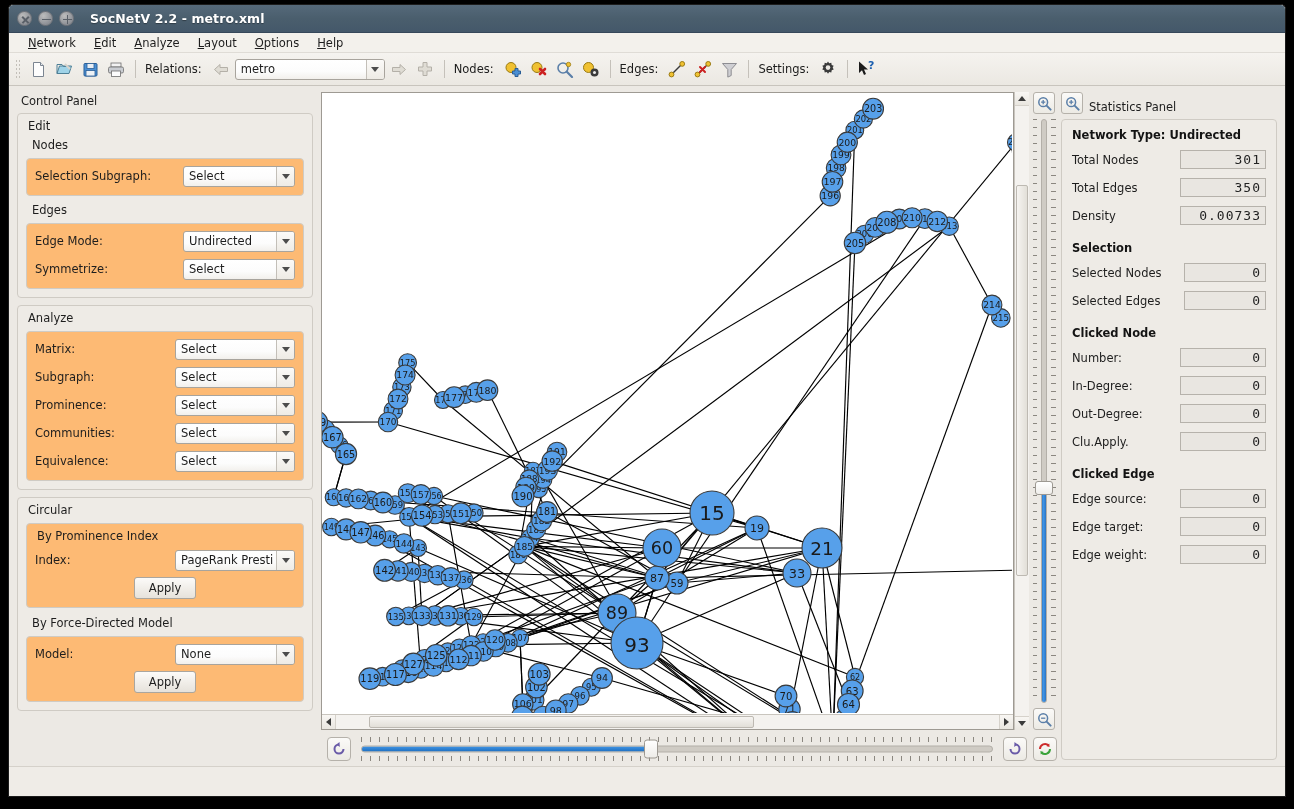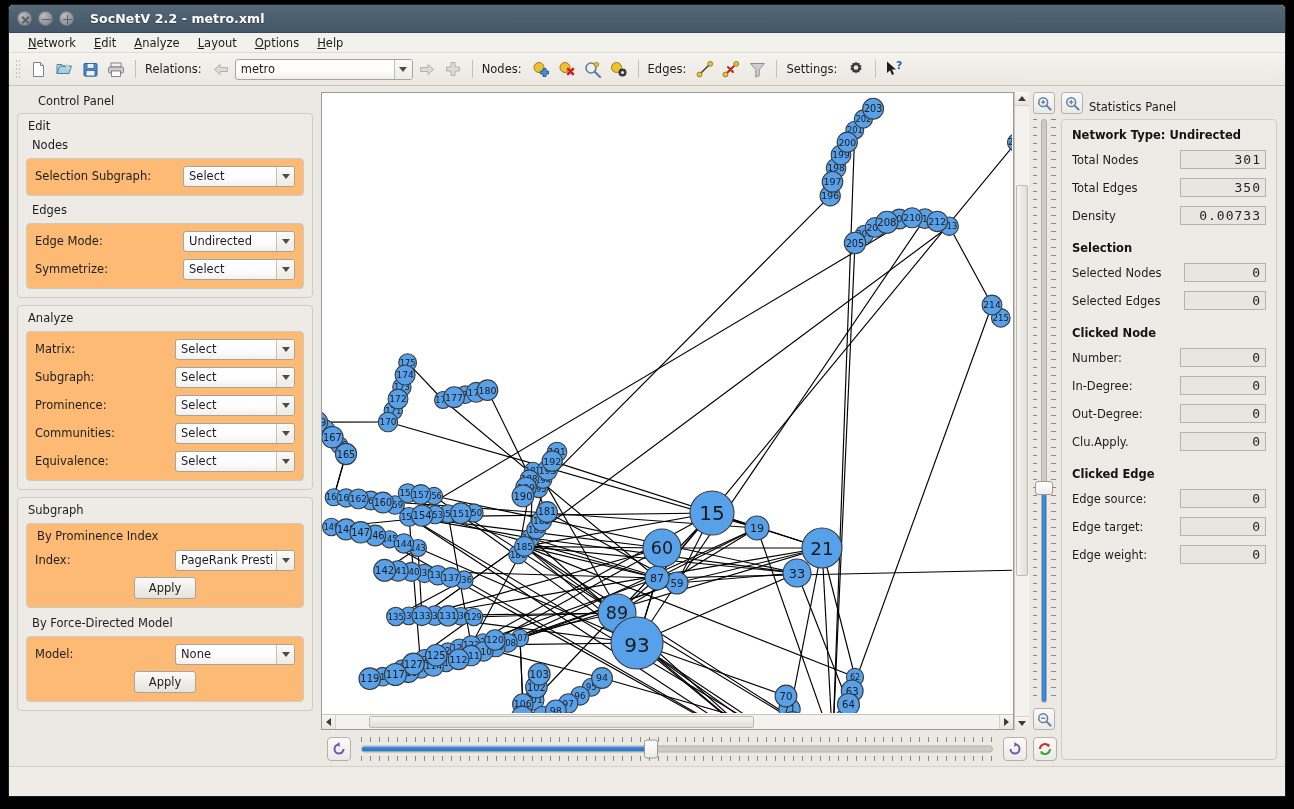--- a/index.html
+++ b/index.html
@@ -85,29 +85,29 @@
     padding-left:5px; position:relative; cursor:pointer;
   }
   .combo .cval{ flex:1; overflow:hidden; white-space:nowrap; }
   .combo .arrowbox{
     width:18px; height:100%; border-left:1px solid #c3bfb8;
     display:flex;align-items:center;justify-content:center;
     background:linear-gradient(to bottom,#fbfaf8,#eeebe5);
     border-radius:0 2px 2px 0;
   }
   .tri-down{ width:0;height:0;border-left:4px solid transparent;border-right:4px solid transparent;border-top:5px solid #4c4c4c;}
-  .relcombo{ width:178px;gap:7px; }
+  .relcombo{ width:150px;gap:7px; }
   
   .body { flex:1; display:flex; min-height:0; background:#ece9e4; }
   
   .leftpanel{
     width: 312px; flex:0 0 312px; padding: 6px 8px 6px 8px;
     display:flex; flex-direction:column; min-height:0;
   }
-  .panel-title{ font-size:11.5px; color:#1d1d1d; margin: 2px 0 5px 21px;}
+  .panel-title{ font-size:11.5px; color:#1d1d1d; margin: 2px 0 5px 4px;}
   .gbox{
     border:1px solid #cfcbc4; border-radius:4px;
     margin:0 0 7px 0; padding: 6px 8px 8px 8px;
     background: #eeebe6;
   }
   .gbox > .gtitle{ font-size:11.5px; color:#1d1d1d; margin:-1px 0 6px 2px;}
   .gbox.inner{ background:#fdba74; }
   .row{ display:flex; align-items:center; height:22px; margin-bottom:6px;}
   .row:last-child{ margin-bottom:0;}
   .row .lbl{ font-size:11.5px; color:#1d1d1d; flex:1; white-space:nowrap;}
@@ -465,21 +465,21 @@
               <span class="cval">Select</span>
               <span class="arrowbox">
                   <span class="tri-down"></span>
                 </span>
             </span>
           </div>
         </div>
       </div>
 
       <div class="gbox">
-        <div class="gtitle">Subgraph</div>
+        <div class="gtitle">Circular</div>
         <div class="gbox inner">
           <div class="gtitle">By Prominence Index</div>
           <div class="row wide">
             <span class="lbl">Index:</span>
             <span class="combo">
               <span class="cval">PageRank Presti</span>
               <span class="arrowbox">
                   <span class="tri-down"></span>
                 </span>
             </span>

